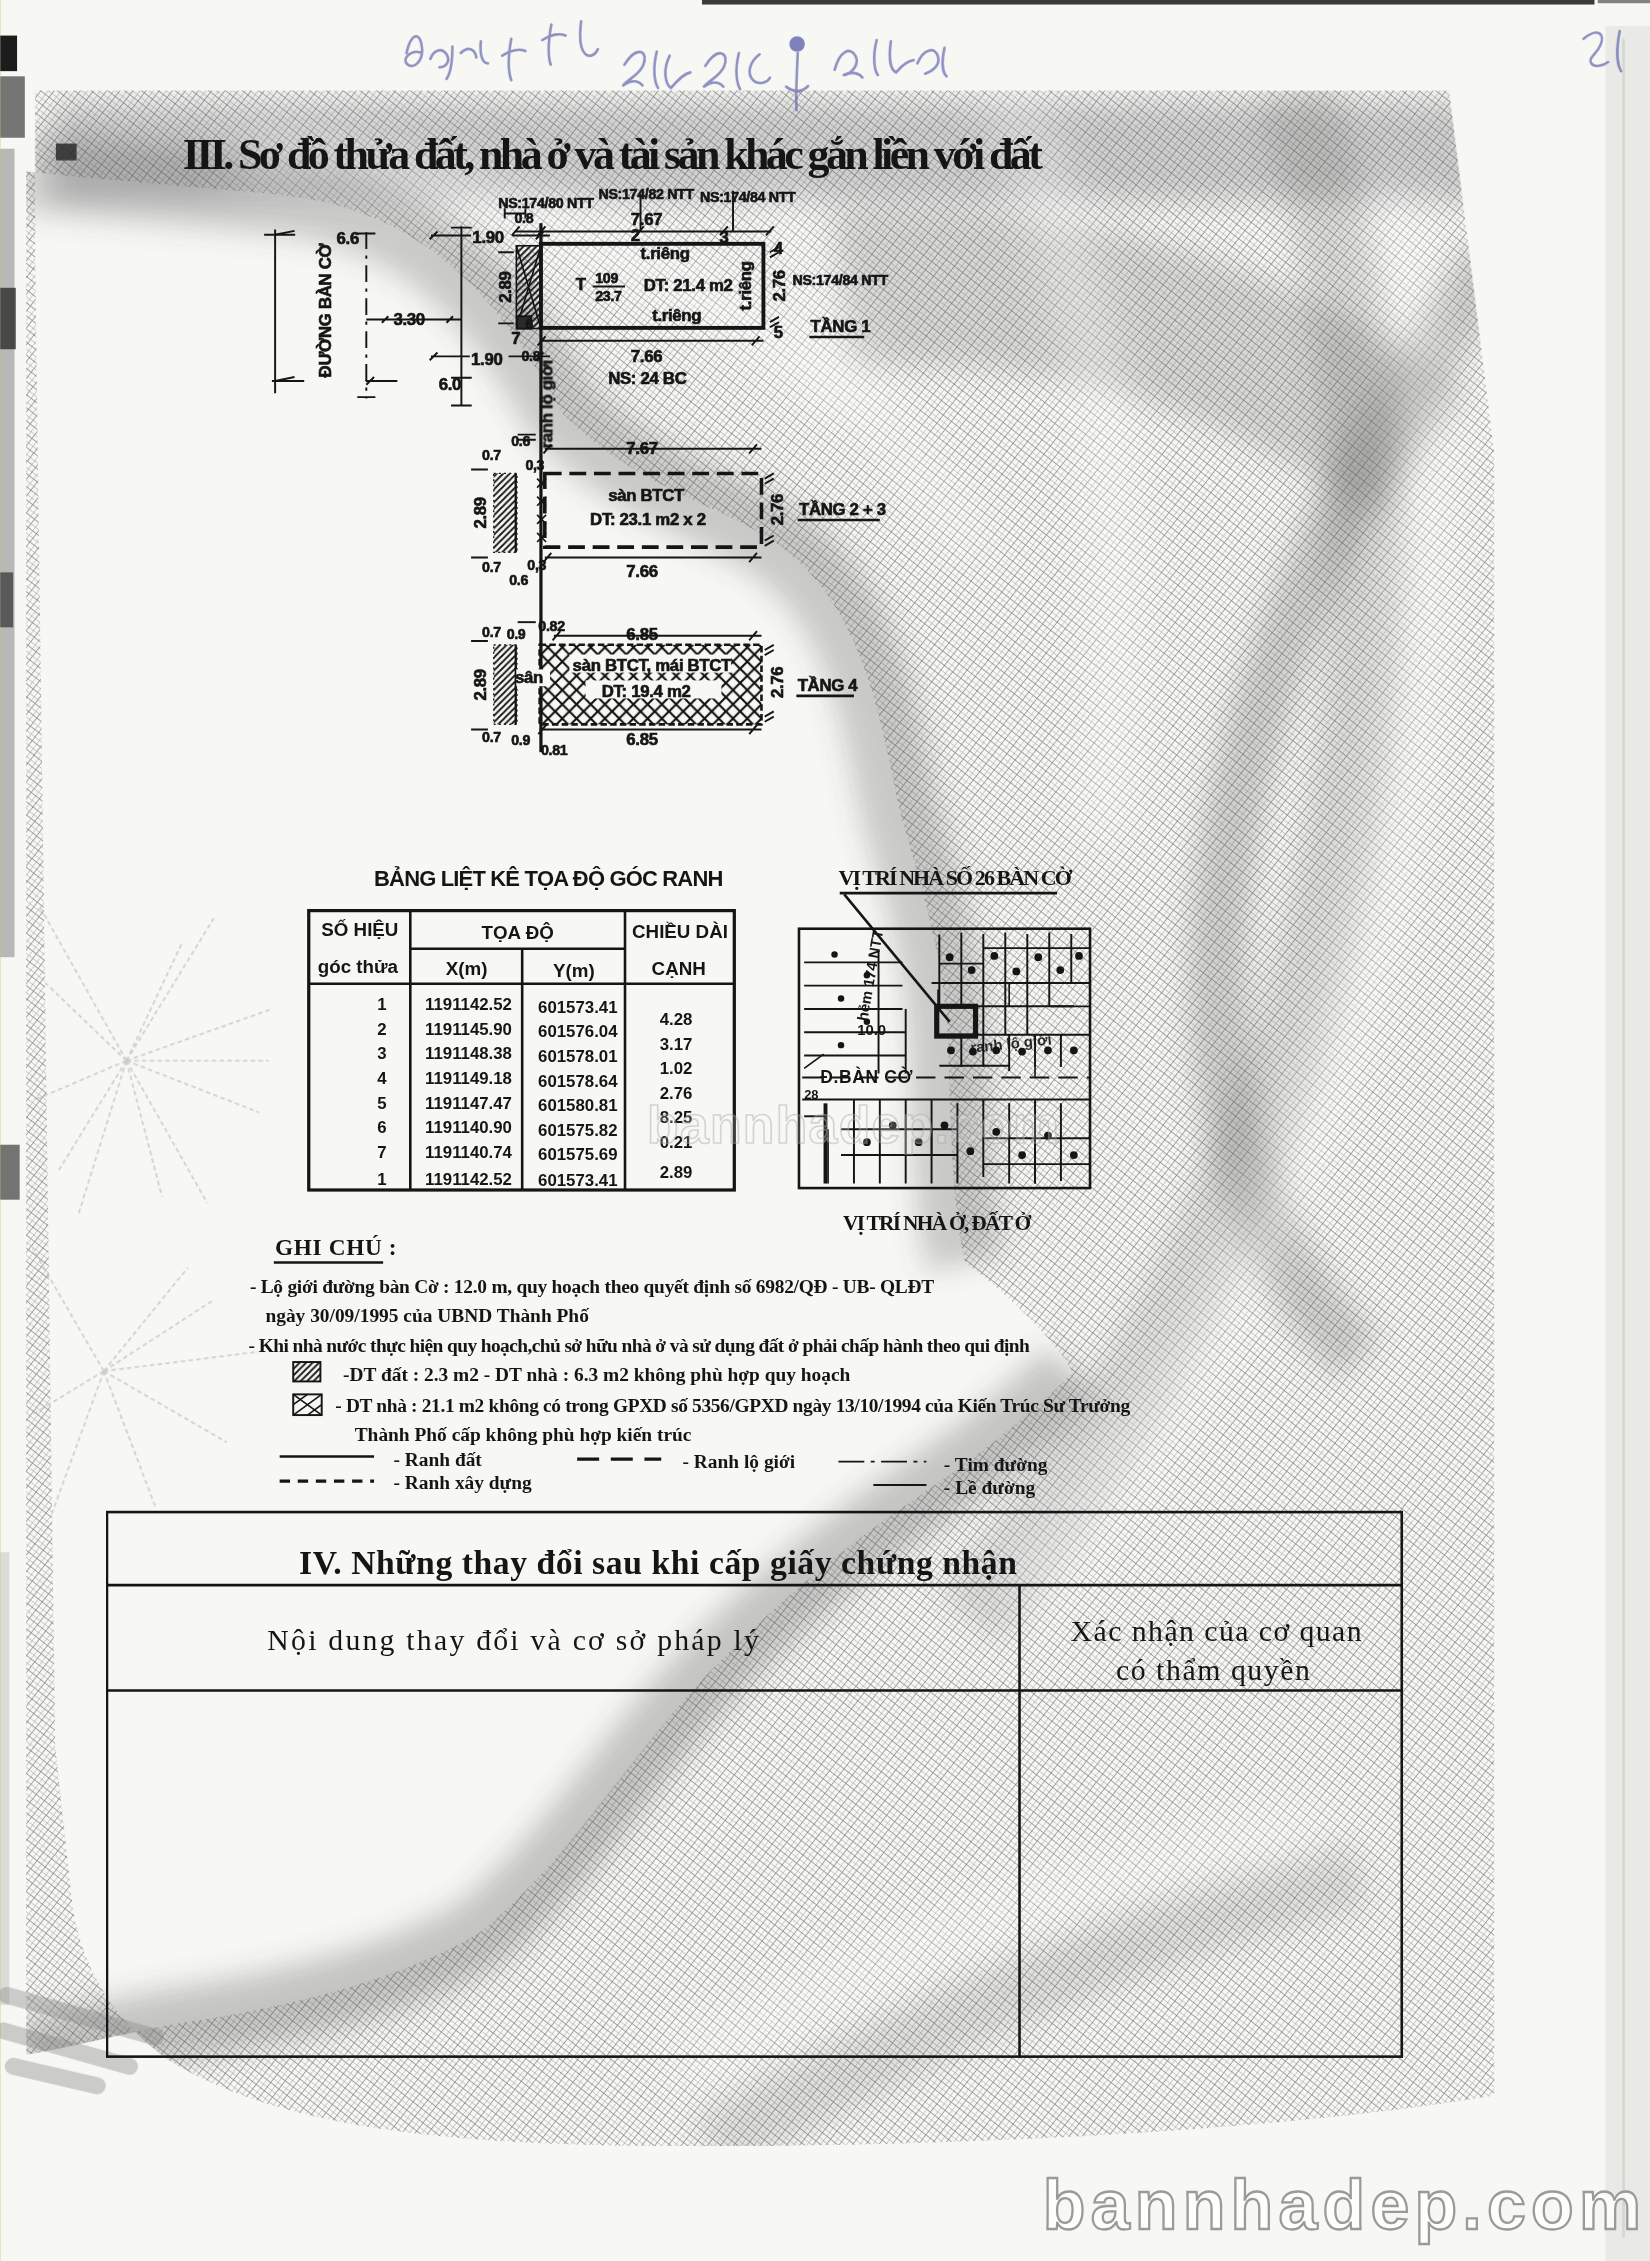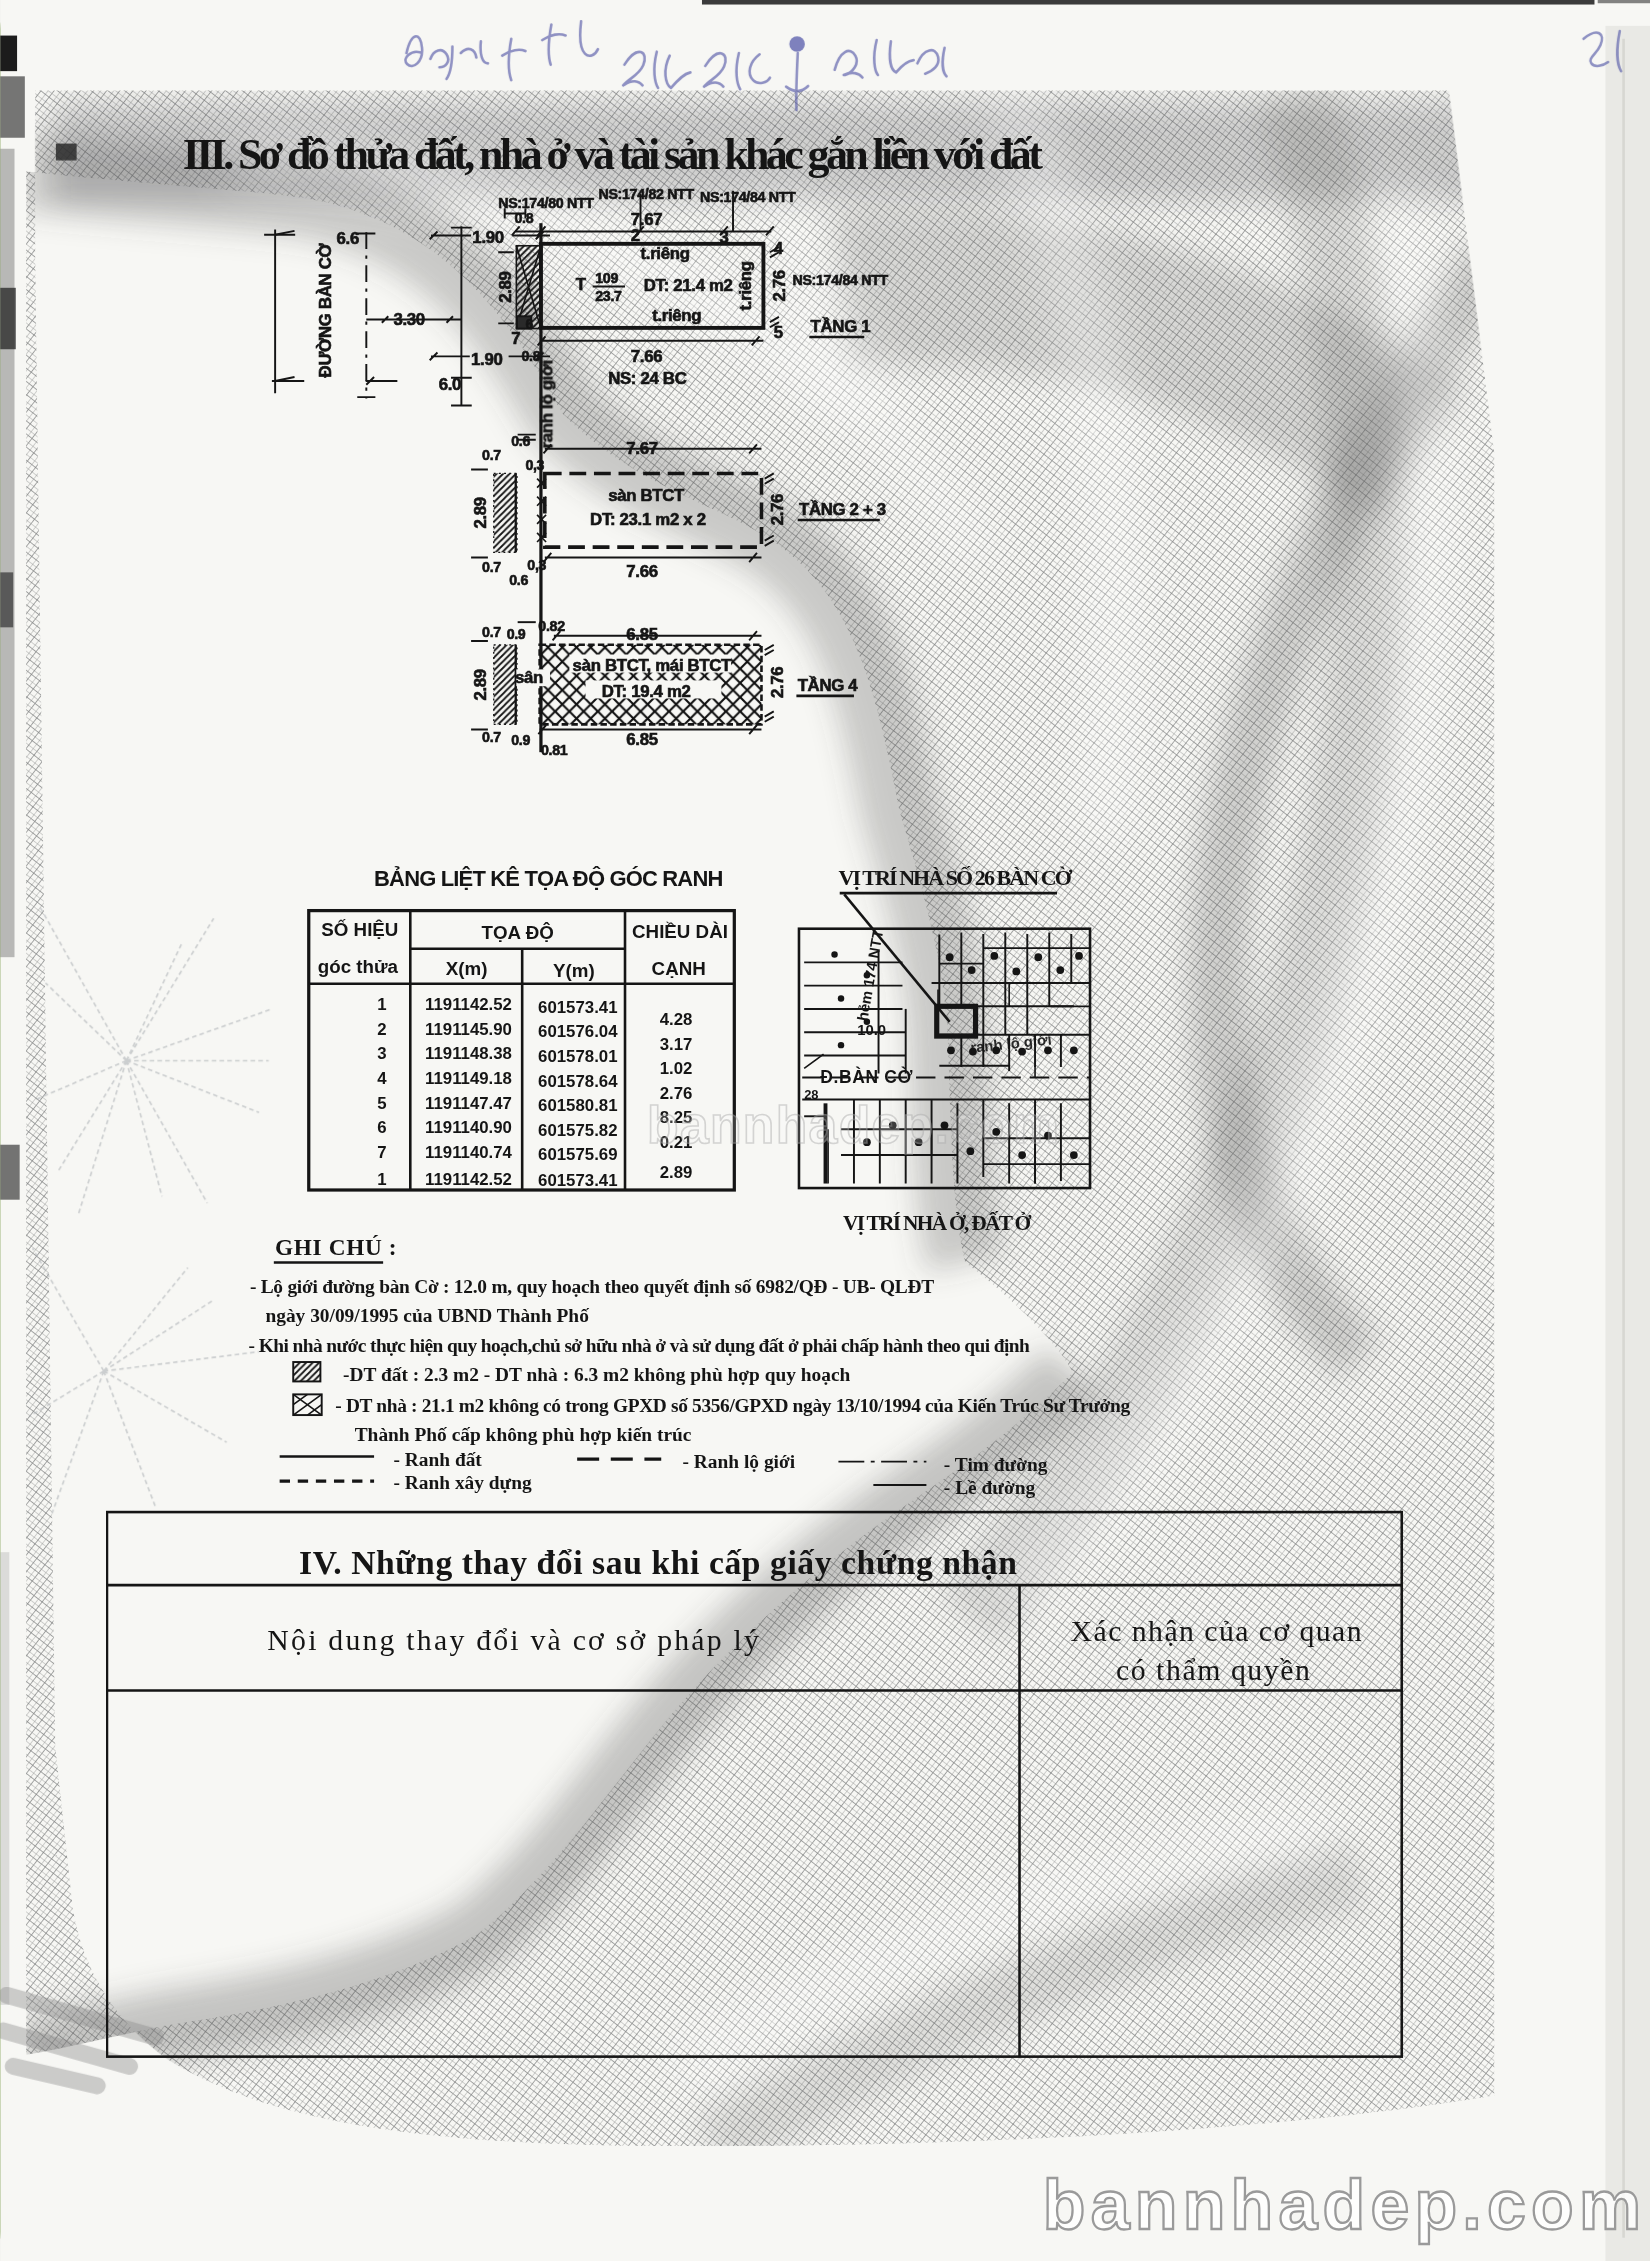--- a/index.html
+++ b/index.html
@@ -1,16 +1,16 @@
 <!DOCTYPE html>
 <html style="font-size:10.3px"><head>
 <meta charset="utf-8">
 <style>
 html,body{margin:0;padding:0;background:#eceae6;}
-#page{width:1651px;height:2261px;position:relative;background:#4d7c0f;font-family:"Liberation Sans",sans-serif;border-radius:29px;}
+#page{width:1651px;height:2261px;position:relative;background:#84cc16;font-family:"Liberation Sans",sans-serif;}
 svg{position:absolute;top:0;left:0;}
 text{fill:#151515;}
 .d{font-weight:bold;font-size:26px;letter-spacing:-0.5px;}
 .s{font-weight:bold;font-size:22px;letter-spacing:-0.5px;}
 .ser{font-family:"Liberation Serif",serif;}
 </style>
 </head>
 <body>
 <div id="page">
 <svg width="1651" height="2261" viewBox="0 0 2552 3496">

